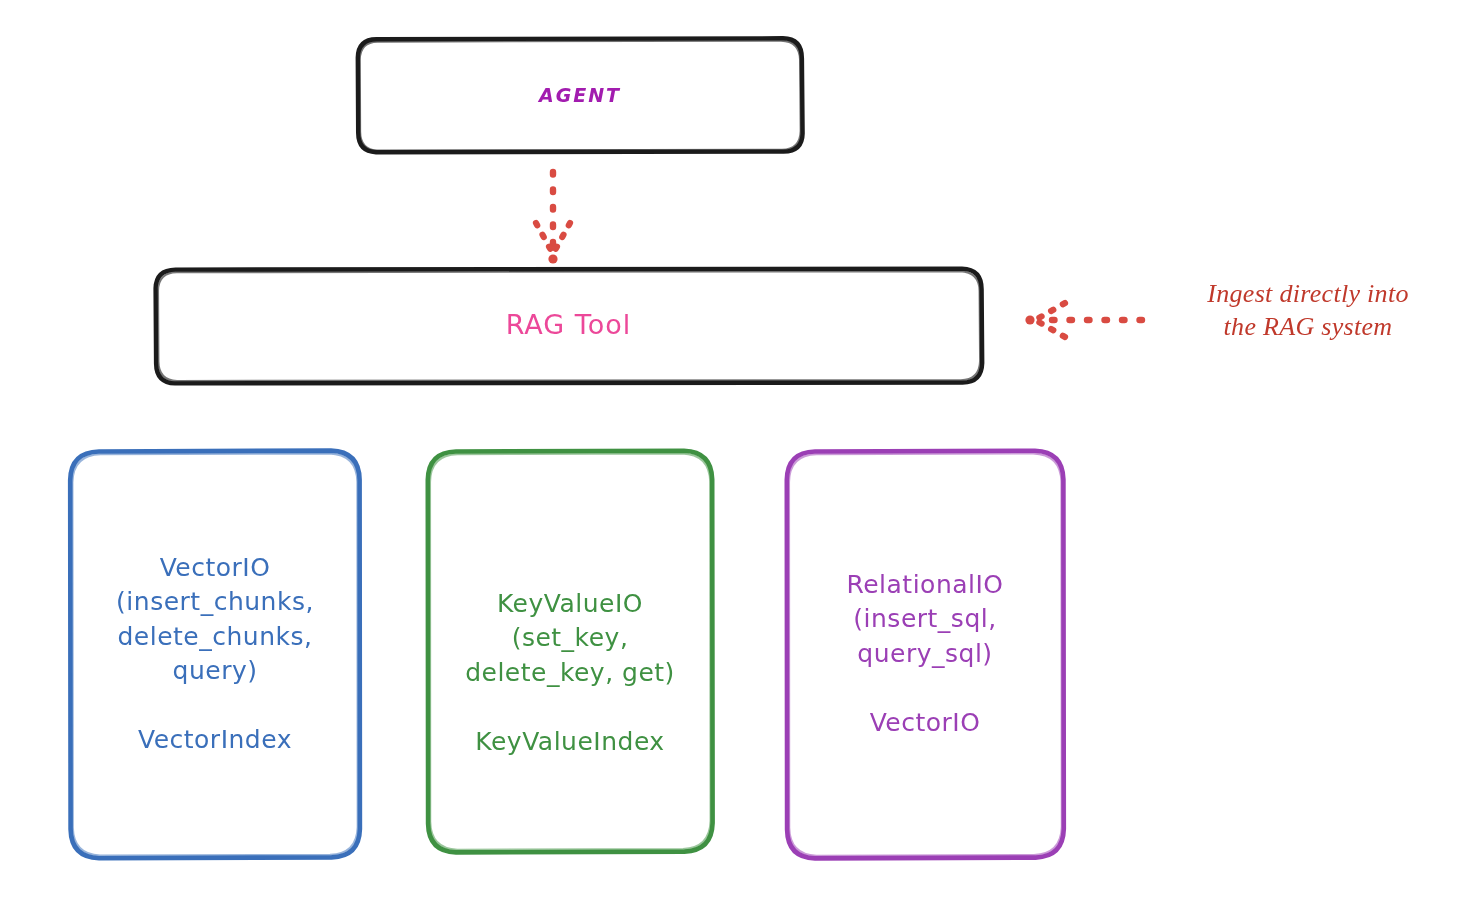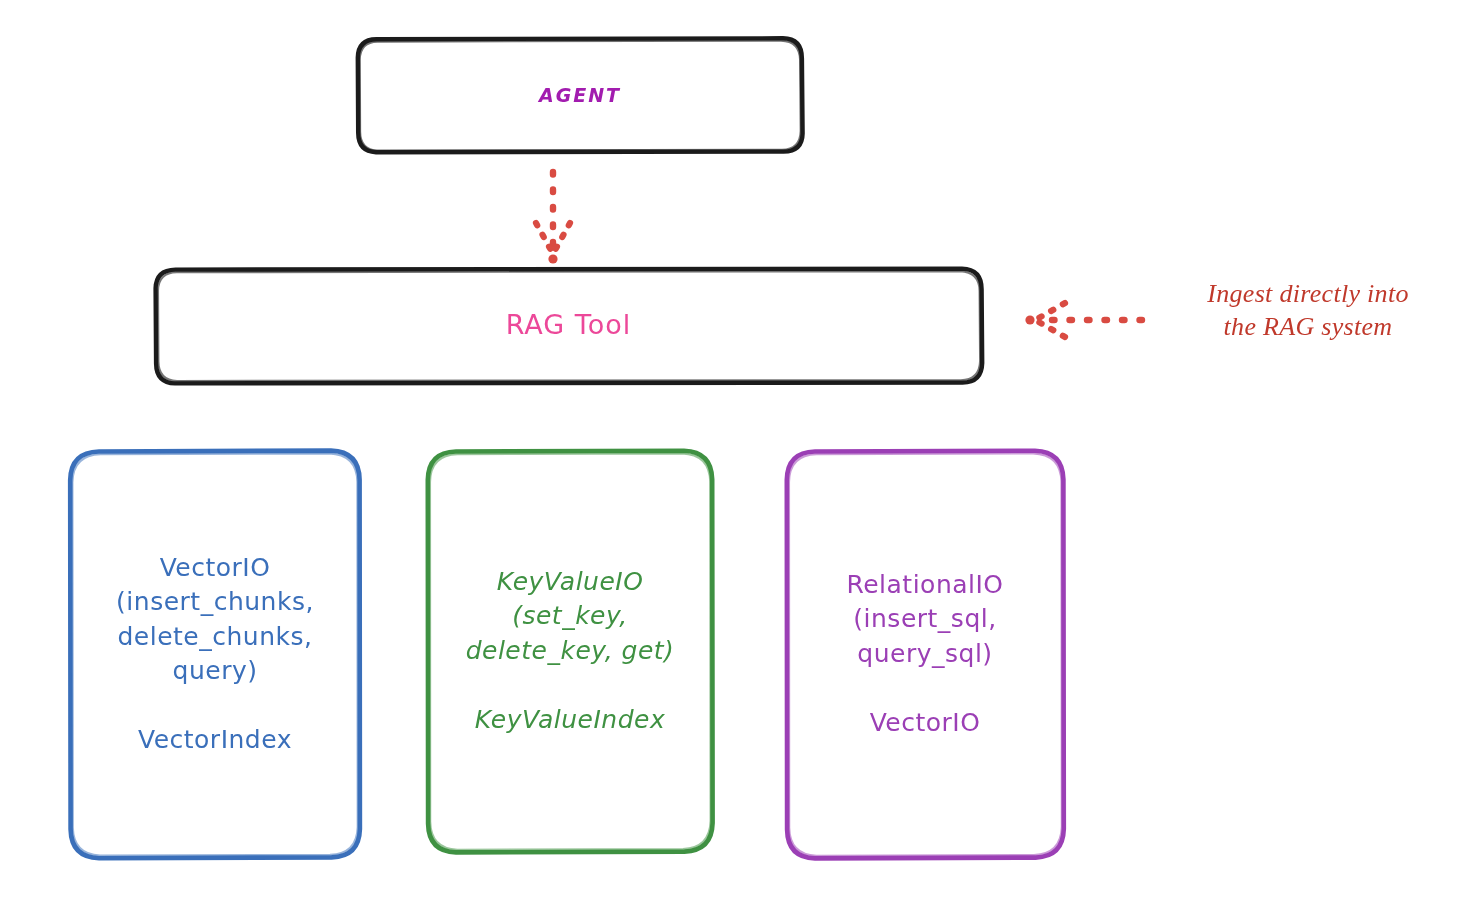--- a/index.html
+++ b/index.html
@@ -69,24 +69,23 @@
 
   
   #vectorio-node {
     left: 70px;
     top: 450px;
     width: 290px;
     height: 408px;
   }
   #keyvalueio-node {
     left: 428px;
-    top: 450px;
+    top: 472px;
     width: 284px;
     height: 402px;
-    font-style: italic;
   }
   #relationalio-node {
     left: 787px;
     top: 450px;
     width: 276px;
     height: 408px;
   }
   .provider .node-label {
     font-size: 25px;
     line-height: 1.38;

